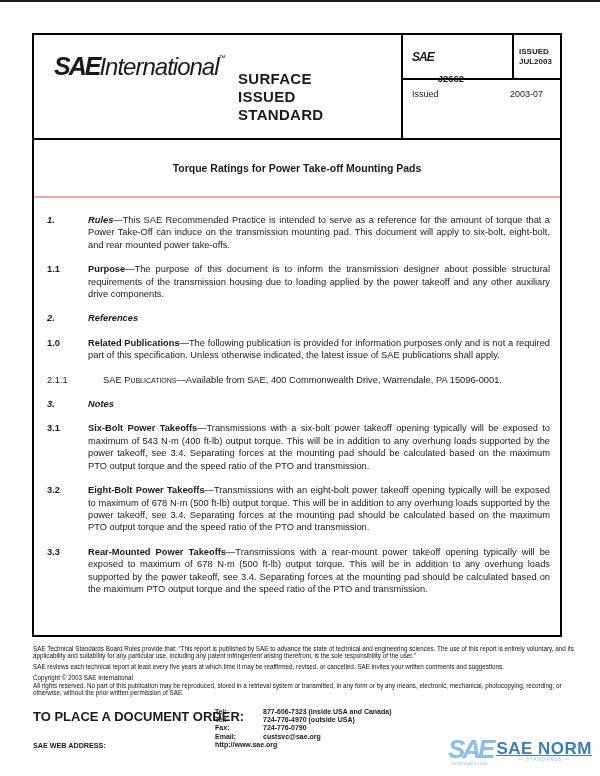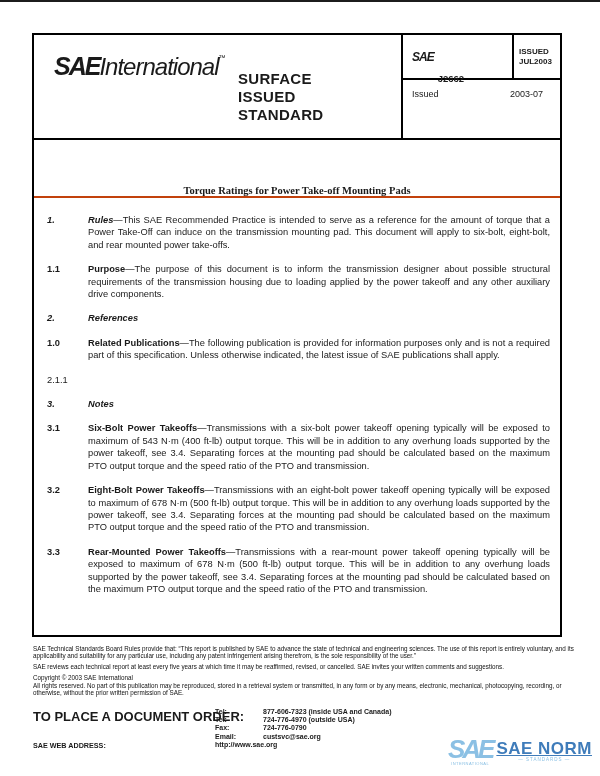--- a/index.html
+++ b/index.html
@@ -21,21 +21,21 @@
   .doc-type{position:absolute;left:204px;top:5px;font-weight:700;font-size:15px;line-height:18px;letter-spacing:0.3px;margin-top:30px;}
   .header-right{flex:1;position:relative;}
   .hr-top{position:absolute;left:0;top:0;right:0;height:45px;border-bottom:2px solid #000;box-sizing:border-box;display:flex;}
   .doc-num-cell{flex:1;display:flex;align-items:center;padding-left:9px;white-space:nowrap;}
   .doc-num-sae{font-weight:900;font-style:italic;font-size:12px;letter-spacing:-1px;}
   .doc-num-val{font-weight:700;font-size:9.5px;margin-left:4px;margin-top:44px;}
   .issued-box{width:48px;border-left:2px solid #000;box-sizing:border-box;display:flex;flex-direction:column;justify-content:center;padding-left:5px;font-weight:700;font-size:8px;line-height:10px;}
   .hr-bottom{position:absolute;left:0;top:45px;right:0;bottom:0;font-size:9px;}
   .issued-label{position:absolute;left:9px;top:9px;}
   .issued-value{position:absolute;left:71px;top:9px;margin-left:36px;}
-  .title-band{position:absolute;left:0;top:105px;width:100%;height:58px;border-bottom:2px solid #c2410c;box-sizing:border-box;display:flex;align-items:flex-end;justify-content:center;font-family:Liberation Serif, serif;}
+  .title-band{position:absolute;left:0;top:105px;width:100%;height:58px;border-bottom:2px solid #fca5a5;box-sizing:border-box;display:flex;align-items:center;justify-content:center;}
   .title-band .t{font-weight:700;font-size:10.5px;}
 
   
   .doc-body{position:absolute;left:0;top:163px;width:100%;bottom:0;box-sizing:border-box;padding:16px 10px 0 13px;overflow:hidden;}
   .sec{display:flex;margin:0 0 12px 0;font-size:9.3px;line-height:12.4px;}
   .sec .num{flex:none;width:41px;}
   .sec.lvl3 .num{width:56px;}
   .sec .txt{flex:1;text-align:justify;}
   .bi{font-weight:700;font-style:italic;}
   .b{font-weight:700;}
@@ -118,20 +118,21 @@
       <span class="txt"><span class="bi">References</span><span></span></span>
     </p>
 
     <p class="sec">
       <span class="num b">1.0</span>
       <span class="txt"><span class="b">Related Publications</span><span>—The following publication is provided for information purposes only and is not a required part of this specification.  Unless otherwise indicated, the latest issue of SAE publications shall apply.</span></span>
     </p>
 
     <p class="sec lvl3">
       <span class="num">2.1.1</span>
+      <span class="txt"><span class="smallcaps">SAE Publications</span><span>—Available from SAE, 400 Commonwealth Drive, Warrendale, PA 15096-0001.</span></span>
     </p>
 
 
     <p class="sec">
       <span class="num bi">3.</span>
       <span class="txt"><span class="bi">Notes</span><span></span></span>
     </p>
 
     <p class="sec">
       <span class="num b">3.1</span>

